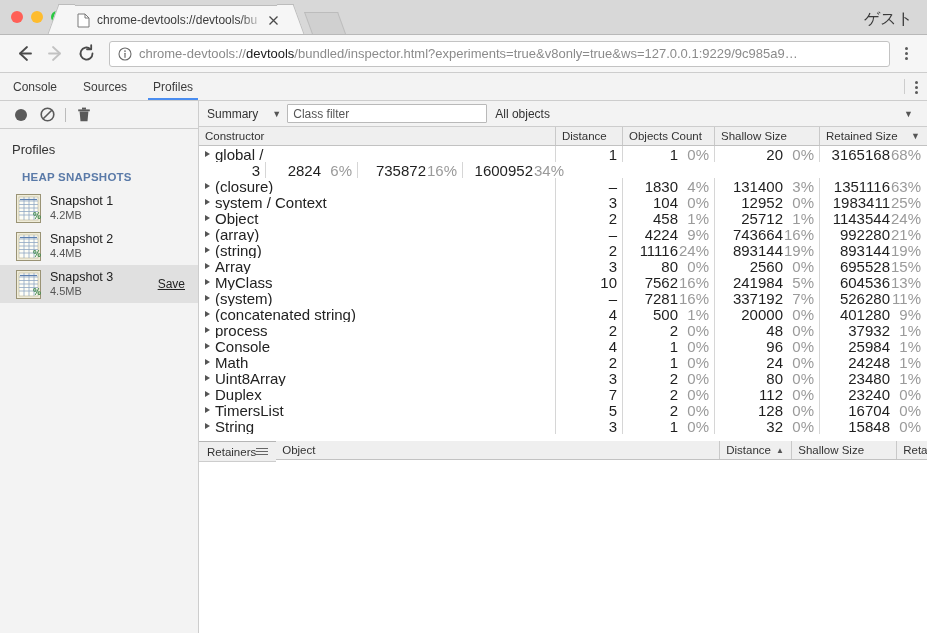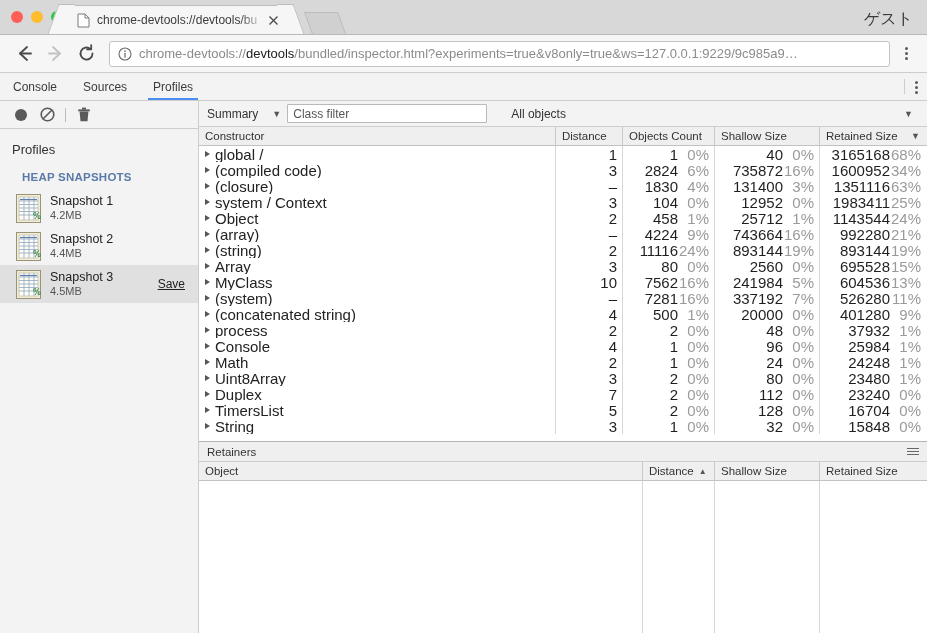--- a/index.html
+++ b/index.html
@@ -245,21 +245,21 @@
     padding: 0 5px;
     font-family: "Liberation Sans", sans-serif;
     border-radius: 1px;
   }
   .class-filter::placeholder { color: #555; }
   .objects-select {
     flex: 1 1 auto;
     display: flex; align-items: center;
     justify-content: space-between;
     font-size: 12px; color: #333;
-    margin-left: 24px;
+    margin-left: 8px;
     padding-right: 8px;
   }
 
   .grid { flex: 1 1 auto; display: flex; flex-direction: column; min-height: 0; }
   .grid-head {
     display: flex;
     height: 19px; flex: 0 0 19px;
     background: #efefef;
     border-bottom: 1px solid #c2c2c2;
     font-size: 11.5px;
@@ -306,21 +306,21 @@
   }
   .cell-num:last-child { border-right: none; }
   .cell-num .v { color: #1f1f1f; }
   .cell-num .p { color: #9a9a9a; display: inline-block; width: 31px; text-align: right; }
   .d-distance { width: 67px; flex: 0 0 67px; }
   .d-count    { width: 92px;  flex: 0 0 92px; }
   .d-shallow  { width: 105px; flex: 0 0 105px; }
   .d-retained { width: 106px; flex: 0 0 106px; }
 
   
-  .retainers { flex: 0 0 auto; display: flex; flex-direction: column; min-height: 0; }
+  .retainers { flex: 0 0 auto; display: flex; flex-direction: row; min-height: 0; }
   .retainers-title {
     height: 21px; flex: 0 0 21px;
     background: #efefef;
     border-top: 1px solid #b5b5b5;
     border-bottom: 1px solid #cdcdcd;
     display: flex; align-items: center;
     padding: 0 8px 0 8px;
     font-size: 11.5px;
     color: #333;
   }
@@ -560,33 +560,29 @@
                   <span>global /</span>
                 </div>
                 <div class="cell-num d-distance">
                   <span class="v">1</span>
                 </div>
                 <div class="cell-num d-count">
                   <span class="v">1</span>
                   <span class="p">0%</span>
                 </div>
                 <div class="cell-num d-shallow">
-                  <span class="v">40</span>
+                  <span class="v">20</span>
                   <span class="p">0%</span>
                 </div>
                 <div class="cell-num d-retained">
                   <span class="v">3165168</span>
                   <span class="p">68%</span>
                 </div>
               </div>
               <div class="row">
-                <div class="cell-constructor">
-                  <span class="tri"></span>
-                  <span>(compiled code)</span>
-                </div>
                 <div class="cell-num d-distance">
                   <span class="v">3</span>
                 </div>
                 <div class="cell-num d-count">
                   <span class="v">2824</span>
                   <span class="p">6%</span>
                 </div>
                 <div class="cell-num d-shallow">
                   <span class="v">735872</span>
                   <span class="p">16%</span>

